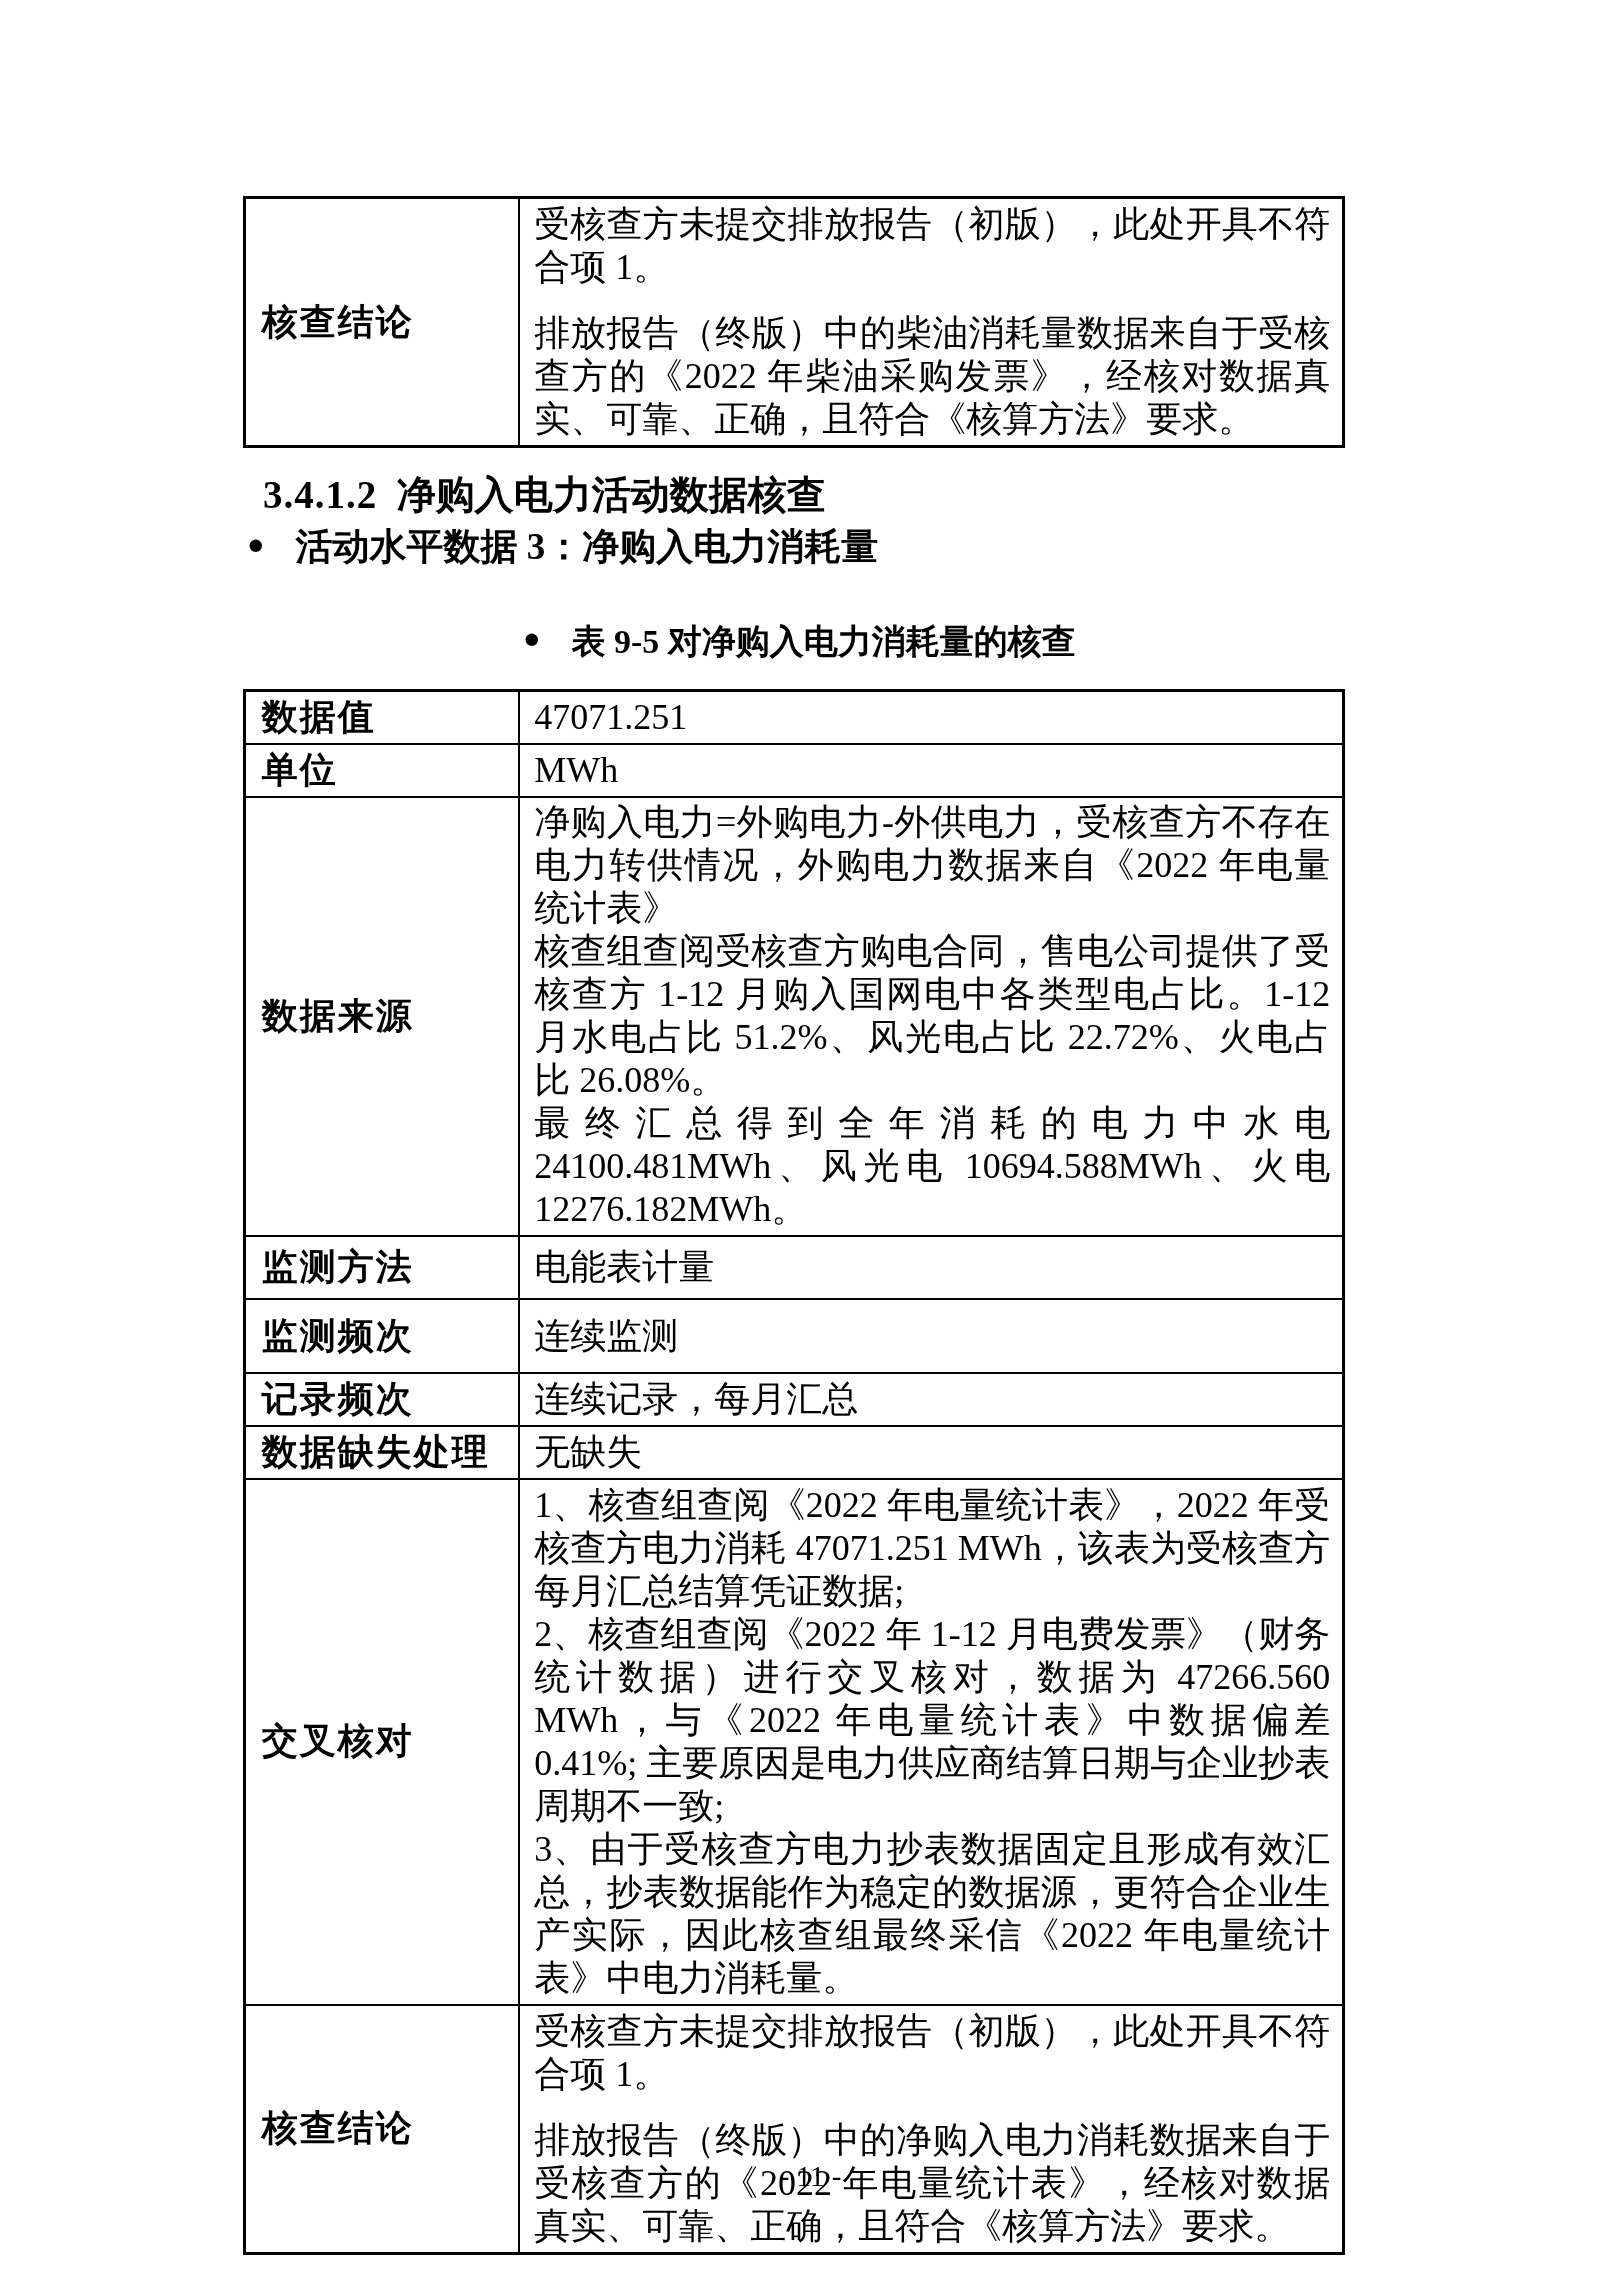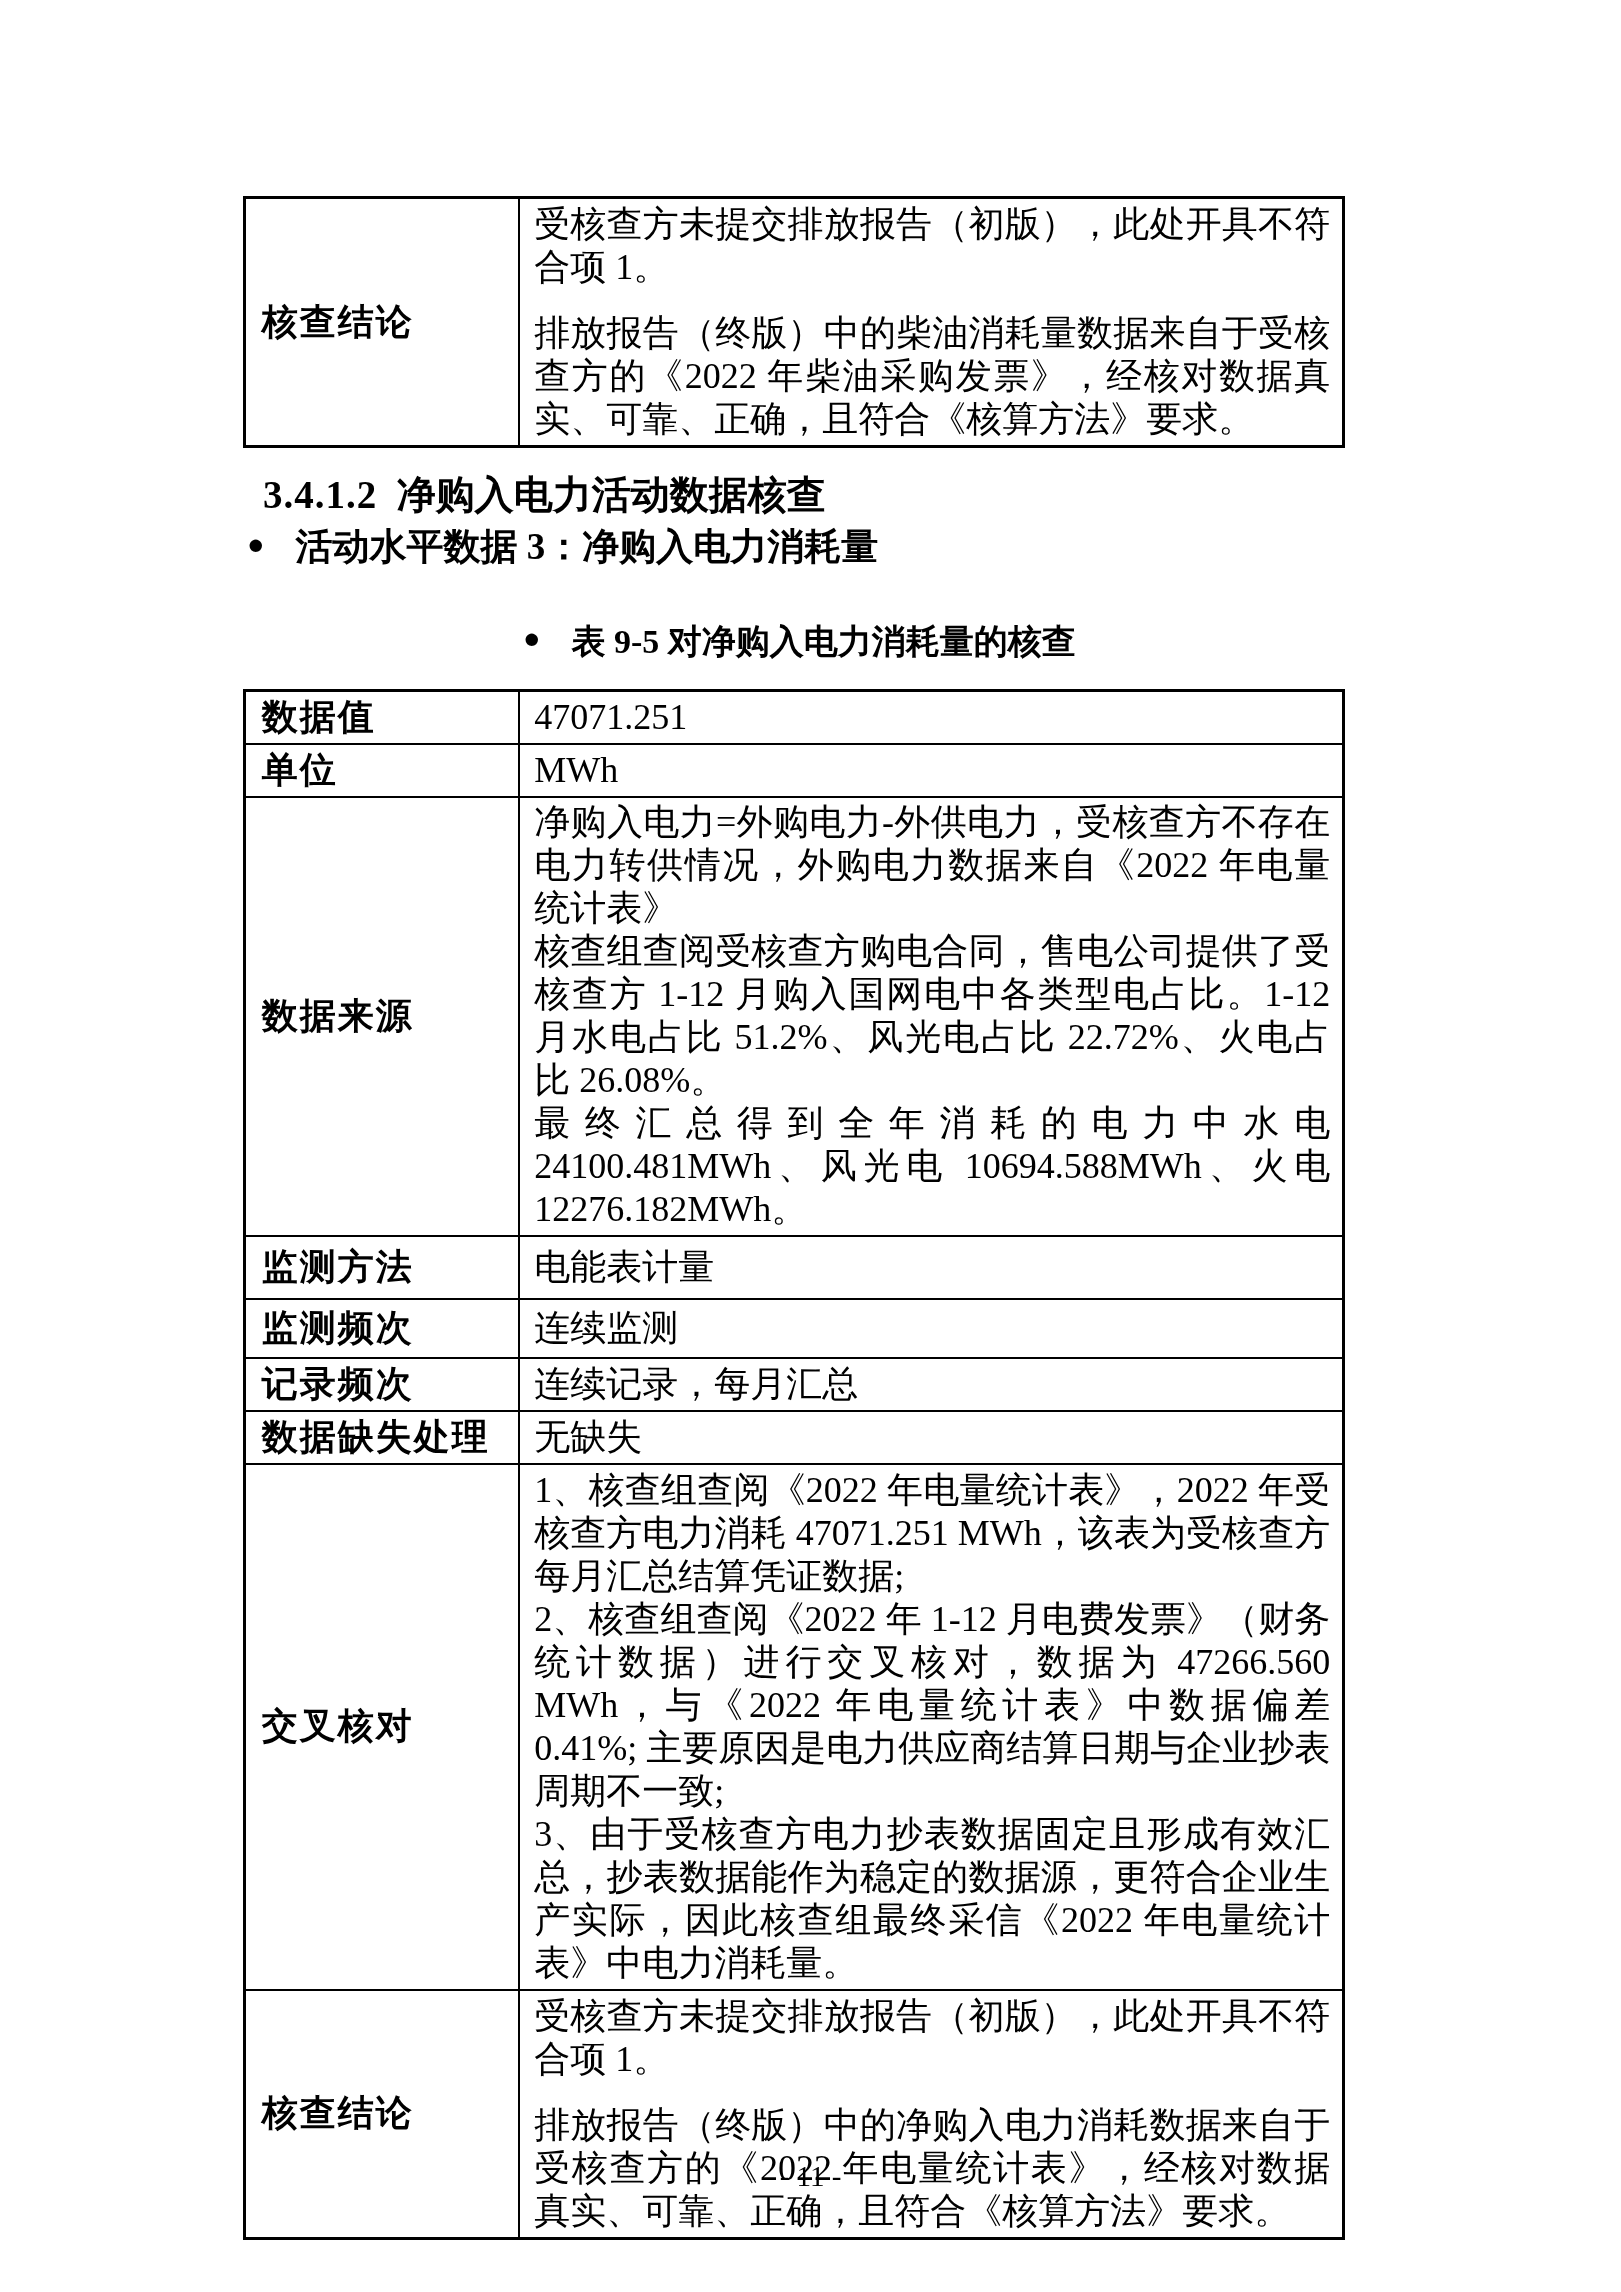--- a/index.html
+++ b/index.html
@@ -40,21 +40,21 @@
   }
   .content-cell p.para-gap { margin-top: 23.5px; }
 
   .top-table  { top: 196px; }
   .main-table { top: 689px; }
 
   
   tr.r-52  { height: 51px; }
   tr.r-54  { height: 44px; }
   tr.r-57  { height: 63px; }
-  tr.r-60  { height: 59px; margin-top: 25px; }
+  tr.r-60  { height: 74px; margin-top: 25px; }
   tr.r-58  { height: 39px; }
   tr.r-308 { height: 302px; }
   tr.r-436 { height: 427px; }
   tr.r-196 { height: 192px; }
 
   
   .section-heading {
     position: absolute;
     left: 246px; top: 451px;
     margin: 17px;

